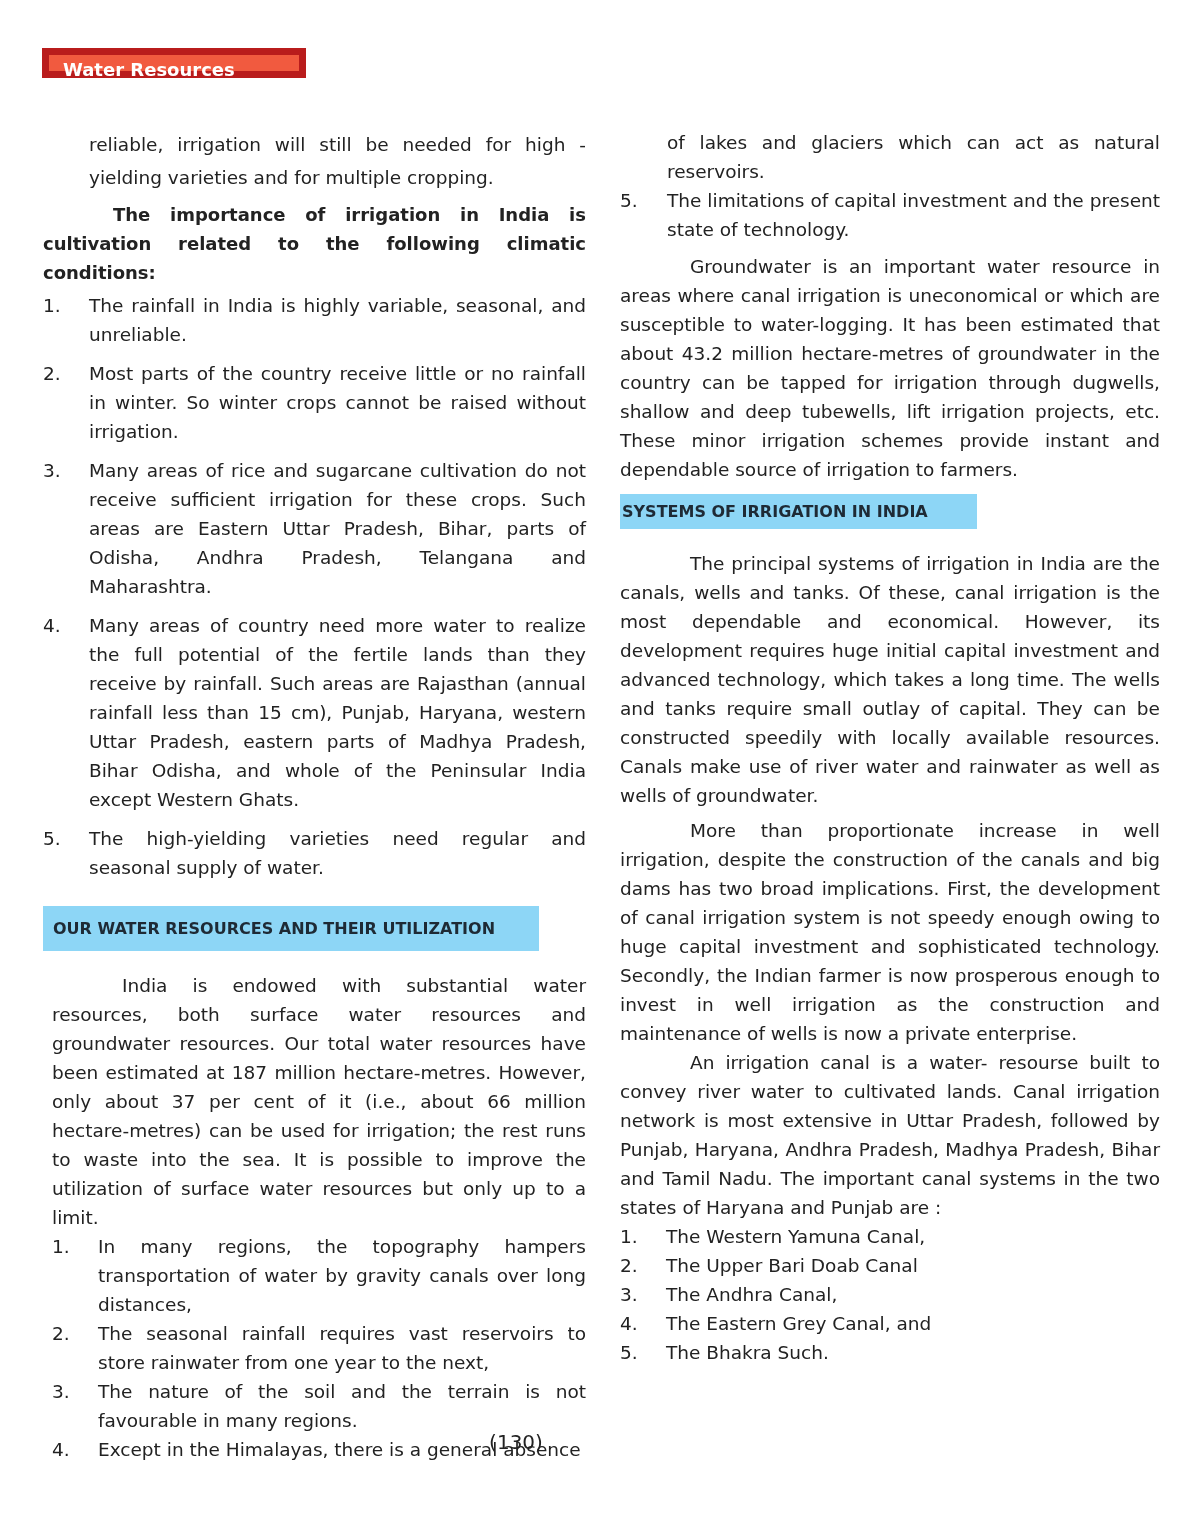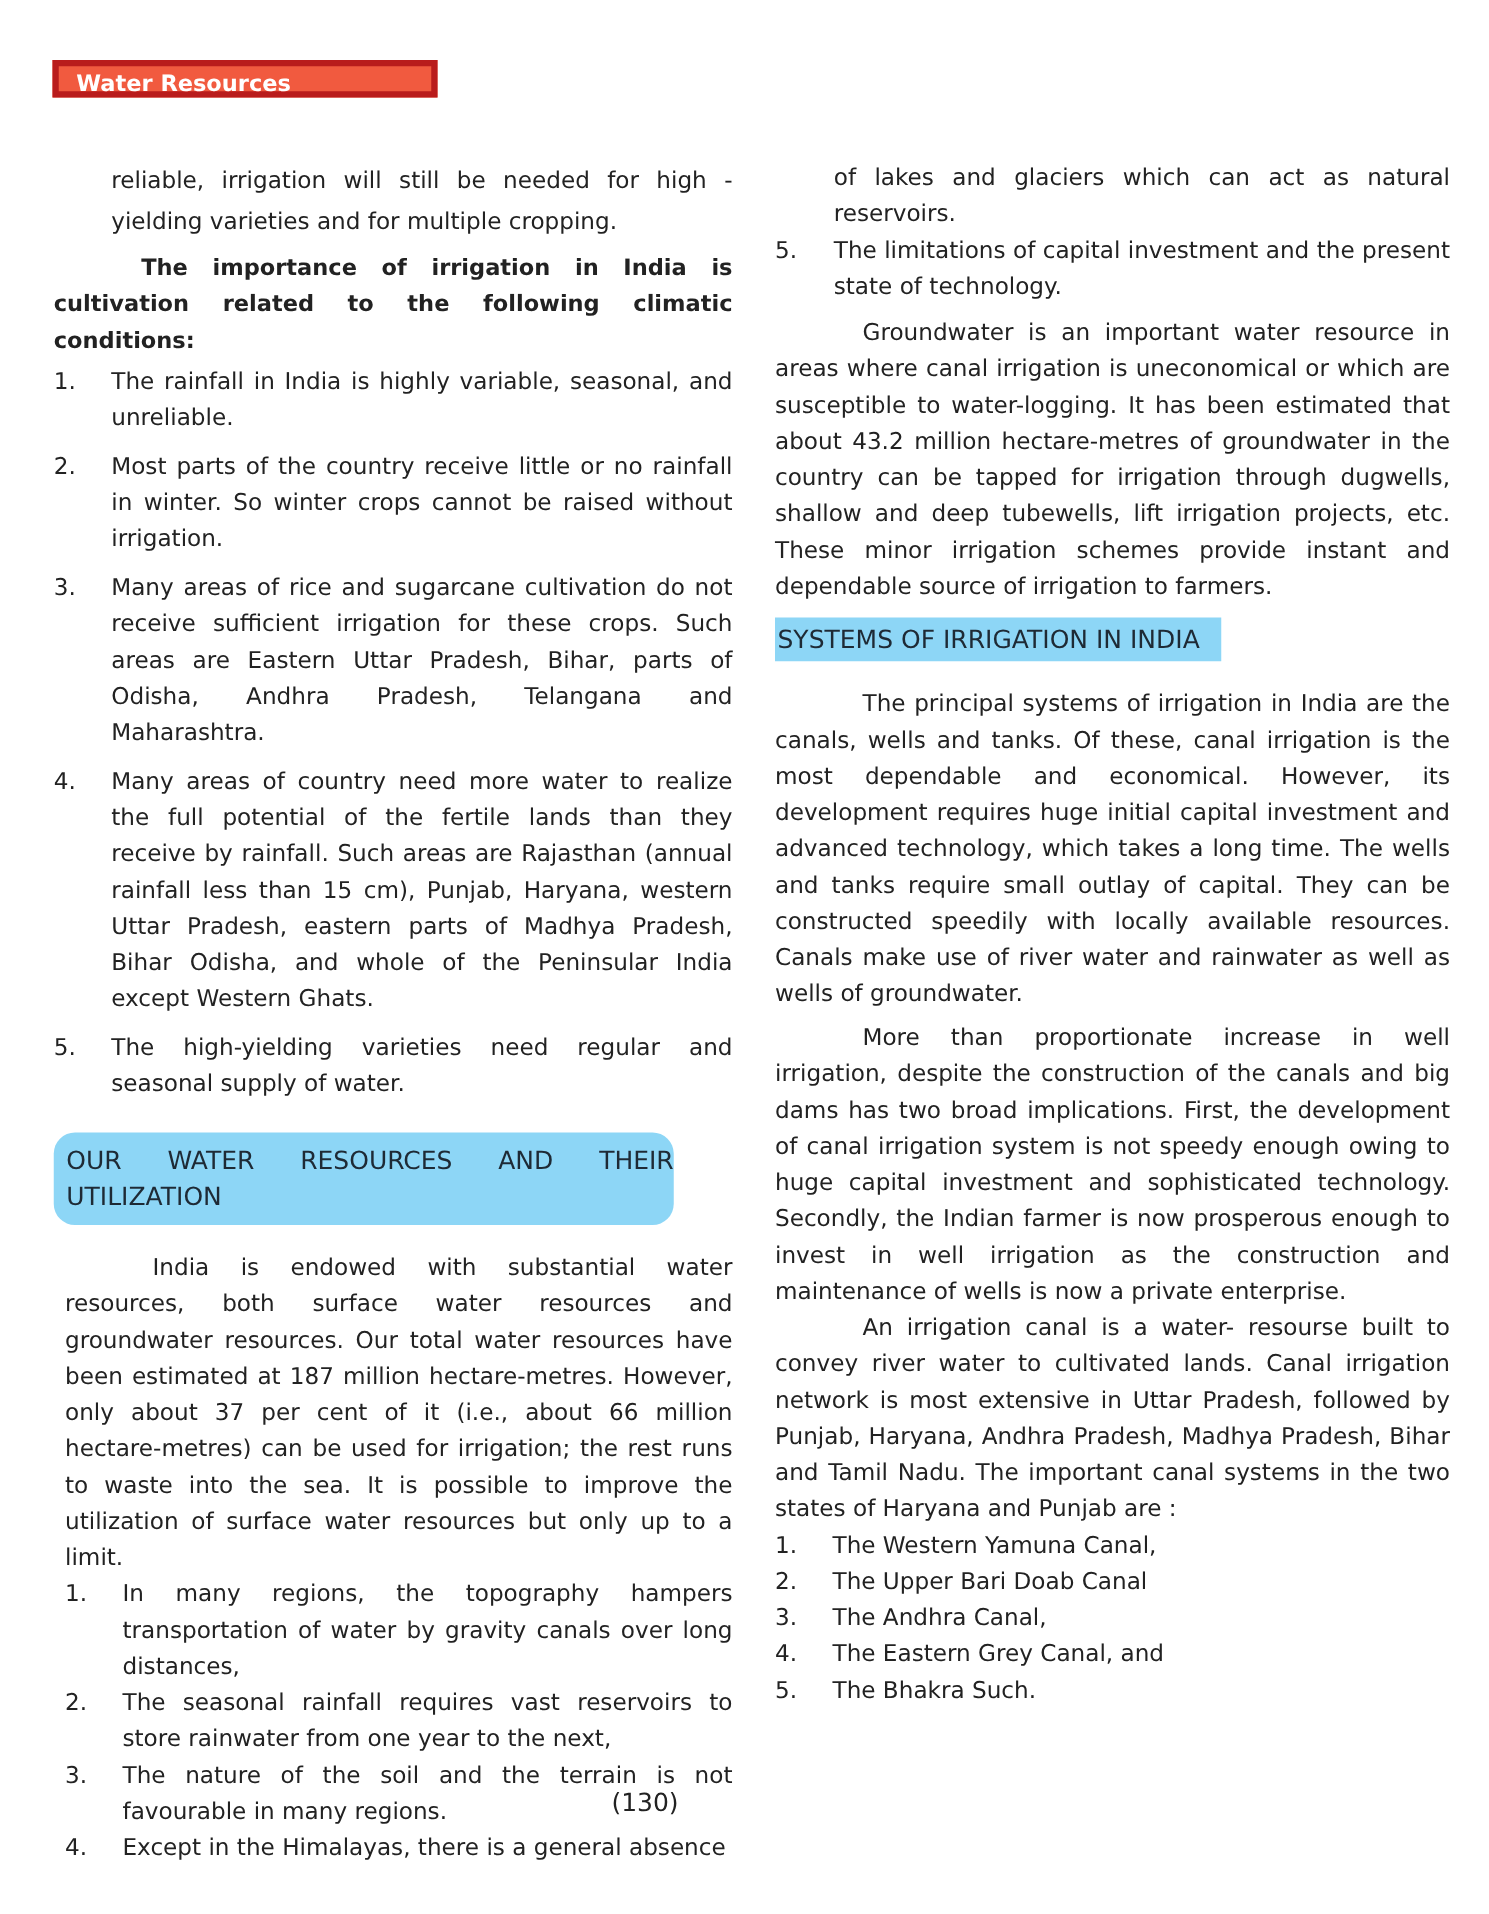--- a/index.html
+++ b/index.html
@@ -1,27 +1,27 @@
 <!DOCTYPE html>
 <html><head>
 <meta charset="utf-8">
 <style>
   html,body{margin:0;padding:0;background:#fff;}
   body{width:1191px;height:1531px;position:relative;overflow:hidden;font-family:"DejaVu Sans","Liberation Sans",sans-serif;color:#222;}
-  .header-bar{position:absolute;left:42px;top:48px;width:308px;height:30px;background:#f15a3f;border:5px solid #b91c1c;box-sizing:border-box;}
+  .header-bar{position:absolute;left:42px;top:48px;width:264px;height:30px;background:#f15a3f;border:7px solid #b91c1c;box-sizing:border-box;}
   .header-bar span{position:absolute;left:14px;top:4px;color:#fff;font-weight:bold;font-size:18px;}
   .col{position:absolute;font-size:18.5px;line-height:29px;text-align:justify;}
   .col-left{left:43px;width:543px;top:128px;}
   .col-right{left:620px;width:540px;top:128px;}
   p{margin:0;}
   .indent{text-indent:70px;}
   .li{display:flex;}
   .li .num{flex:0 0 46px;}
   .li .txt{flex:1;text-align:justify;}
-  .sec{background:#8dd6f6;font-weight:normal;color:#1e2a35;font-size:20px;display:inline-block;padding:4px 10px 6px 6px;}
+  .sec{background:#8dd6f6;font-weight:bold;color:#1e2a35;font-size:16px;display:inline-block;padding:4px 10px 6px 6px;}
   .bold{font-weight:bold;}
   .page-num{position:absolute;left:0;width:1032px;top:1430px;text-align:center;font-size:20px;}
 </style>
 </head>
 <body>
 
 <div class="header-bar">
     <span>Water Resources</span>
   </div>
 
@@ -43,21 +43,21 @@
       </div>
     <div class="li" style="margin-bottom:10px;">
         <span class="num">4.</span>
         <span class="txt">Many areas of country need more water to realize the full potential of the fertile lands than they receive by rainfall. Such areas are Rajasthan (annual rainfall less than 15 cm), Punjab, Haryana, western Uttar Pradesh, eastern parts of Madhya Pradesh, Bihar Odisha, and whole of the Peninsular India except Western Ghats.</span>
       </div>
     <div class="li">
         <span class="num">5.</span>
         <span class="txt">The high-yielding varieties need regular and seasonal supply of water.</span>
       </div>
   </div>
-  <div style="margin-top:24px;"><span class="sec" style="width:486px;padding:8px 0 8px 10px;border-radius:17px;">OUR WATER RESOURCES AND THEIR UTILIZATION</span></div>
+  <div style="margin-top:24px;"><span class="sec" style="width:486px;padding:8px 0 8px 10px;">OUR WATER RESOURCES AND THEIR UTILIZATION</span></div>
   <div style="padding-left:9px;margin-top:20px;">
     <p class="indent">India is endowed with substantial water resources, both surface water resources and groundwater resources. Our total water resources have been estimated at 187 million hectare-metres. However, only about 37 per cent of it (i.e., about 66 million hectare-metres) can be used for irrigation; the rest runs to waste into the sea. It is possible to improve the utilization of surface water resources but only up to a limit.</p>
     <div class="li">
         <span class="num">1.</span>
         <span class="txt">In many regions, the topography hampers transportation of water by gravity canals over long distances,</span>
       </div>
     <div class="li">
         <span class="num">2.</span>
         <span class="txt">The seasonal rainfall requires vast reservoirs to store rainwater from one year to the next,</span>
       </div>

